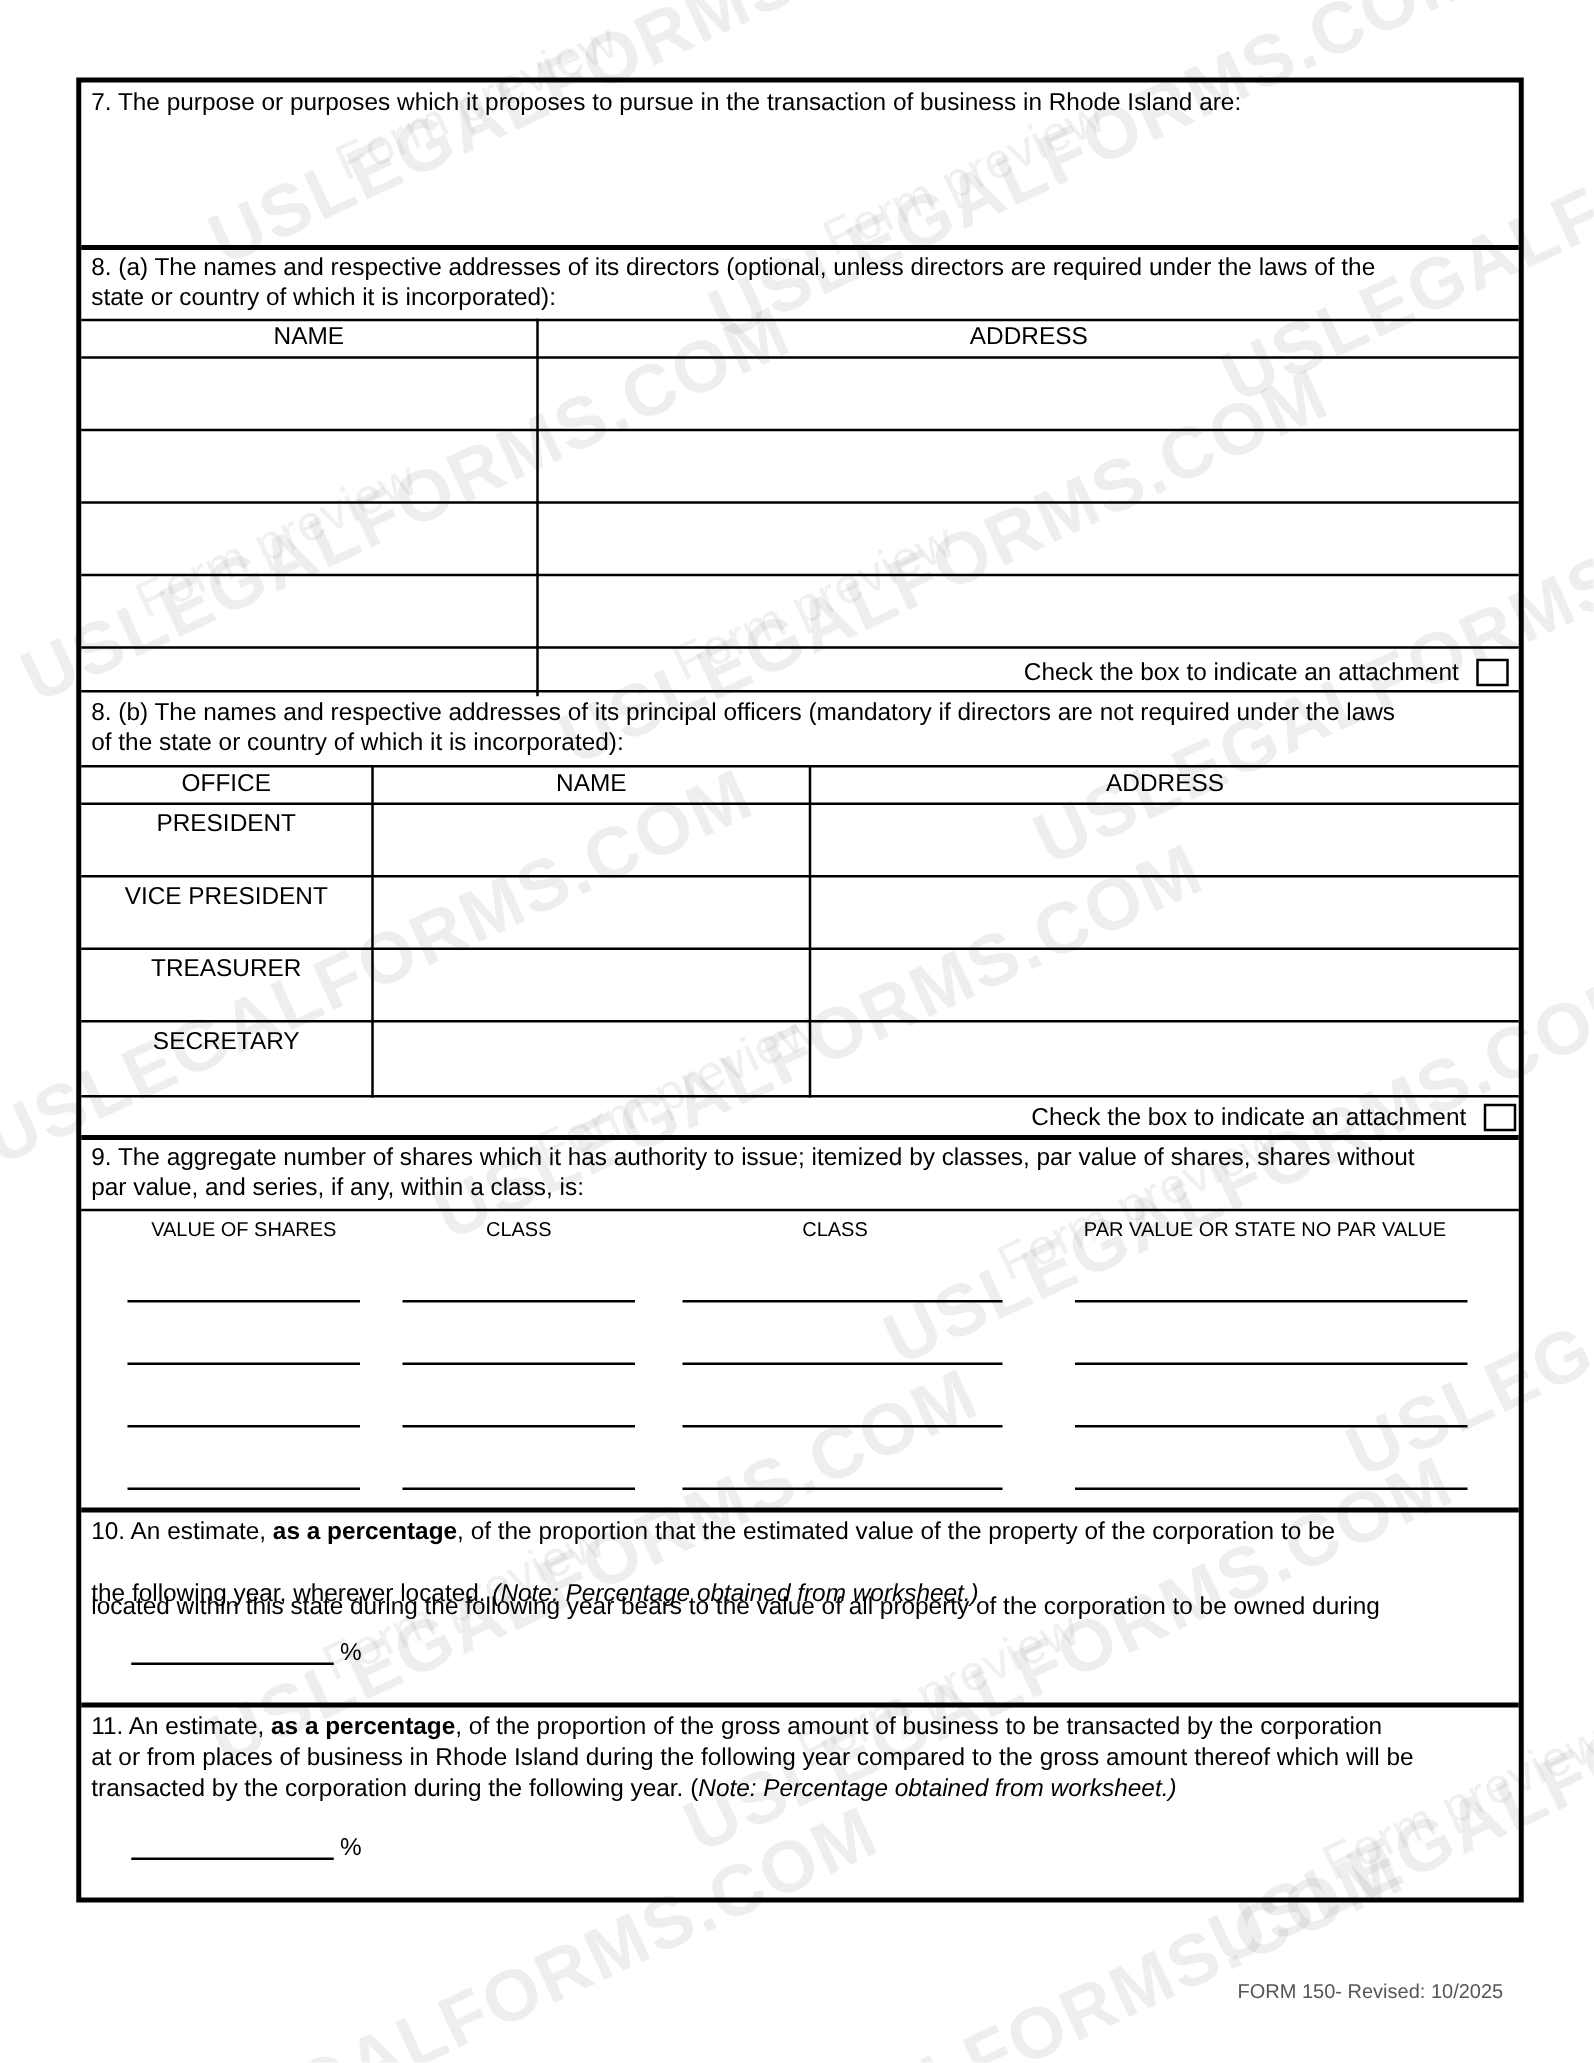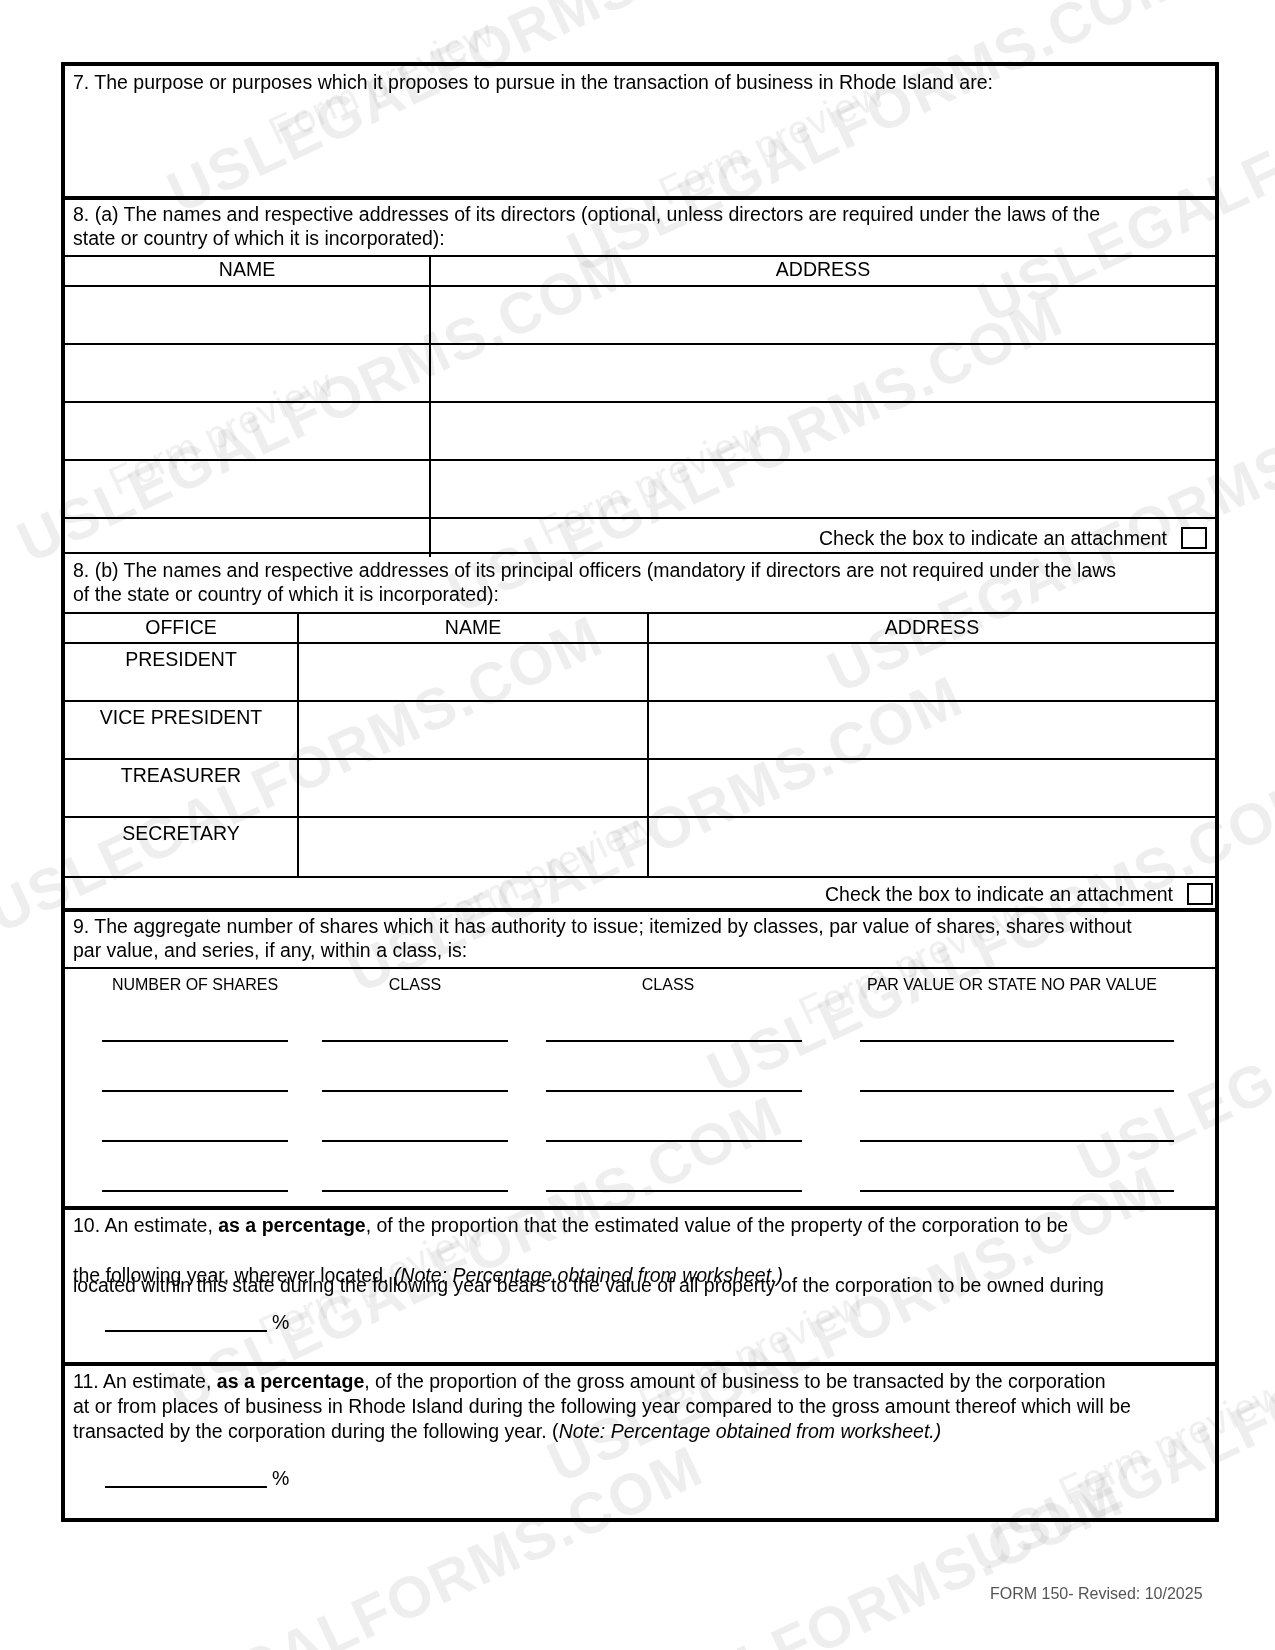--- a/index.html
+++ b/index.html
@@ -118,21 +118,21 @@
   <div class="hline thin" style="top:810px;"></div>
 
   <div class="txt" style="right:42px;top:816px;">Check the box to indicate an attachment</div>
   <div class="cbox" style="right:2px;top:817px;"></div>
   <div class="hline thick" style="top:842px;"></div>
 
   <div class="txt" style="left:8px;top:848px;">9. The aggregate number of shares which it has authority to issue; itemized by classes, par value of shares, shares without</div>
   <div class="txt" style="left:8px;top:872px;">par value, and series, if any, within a class, is:</div>
   <div class="hline thin" style="top:901px;"></div>
 
-  <div class="small" style="left:35px;top:910px;width:190px;">NUMBER OF SHARES</div>
+  <div class="small" style="left:35px;top:910px;width:190px;">VALUE OF SHARES</div>
   <div class="small" style="left:255px;top:910px;width:190px;">CLASS</div>
   <div class="small" style="left:475px;top:910px;width:256px;">CLASS</div>
   <div class="small" style="left:790px;top:910px;width:314px;">PAR VALUE OR STATE NO PAR VALUE</div>
 
   <input class="field" style="left: 37px; top: 948px; width: 186px; height: 26px;" value="">
   <div class="uline" style="left:37px;top:974px;width:186px;"></div>
   <input class="field" style="left: 257px; top: 948px; width: 186px; height: 26px;" value="">
   <div class="uline" style="left:257px;top:974px;width:186px;"></div>
   <input class="field" style="left: 481px; top: 948px; width: 256px; height: 26px;" value="">
   <div class="uline" style="left:481px;top:974px;width:256px;"></div>

